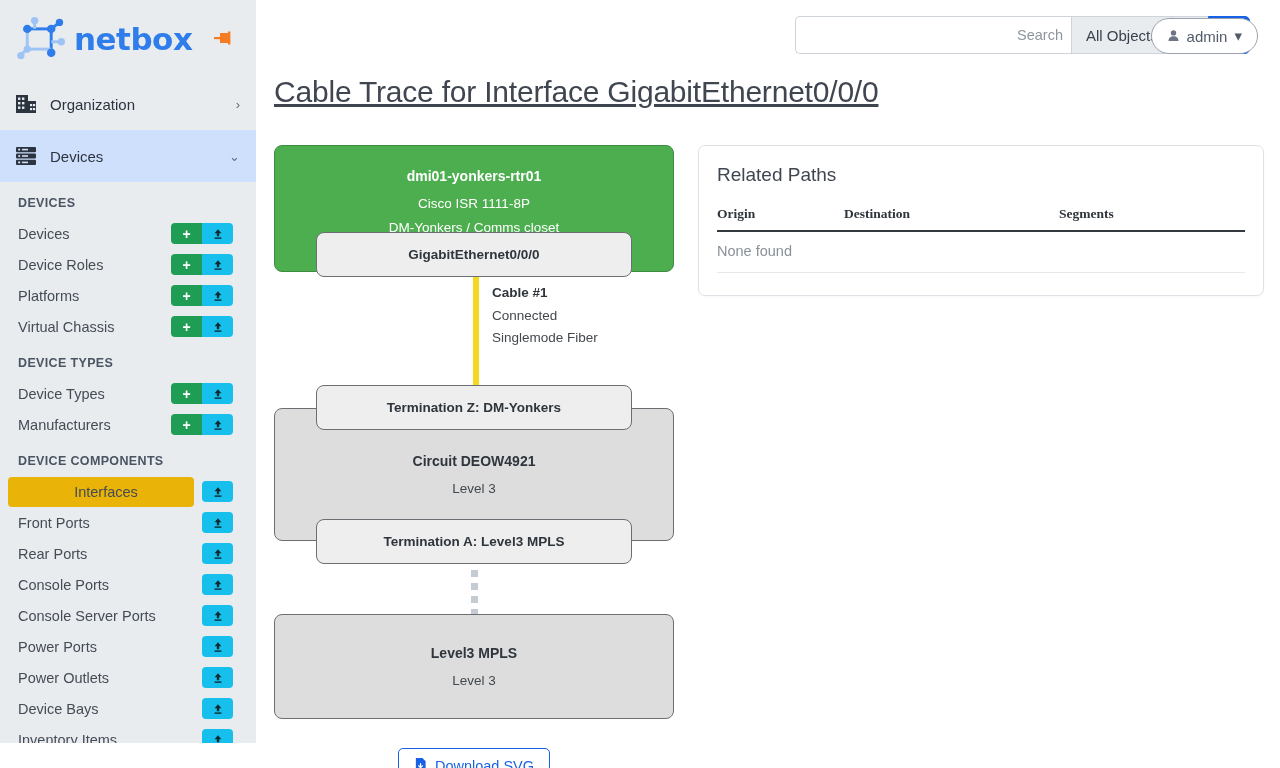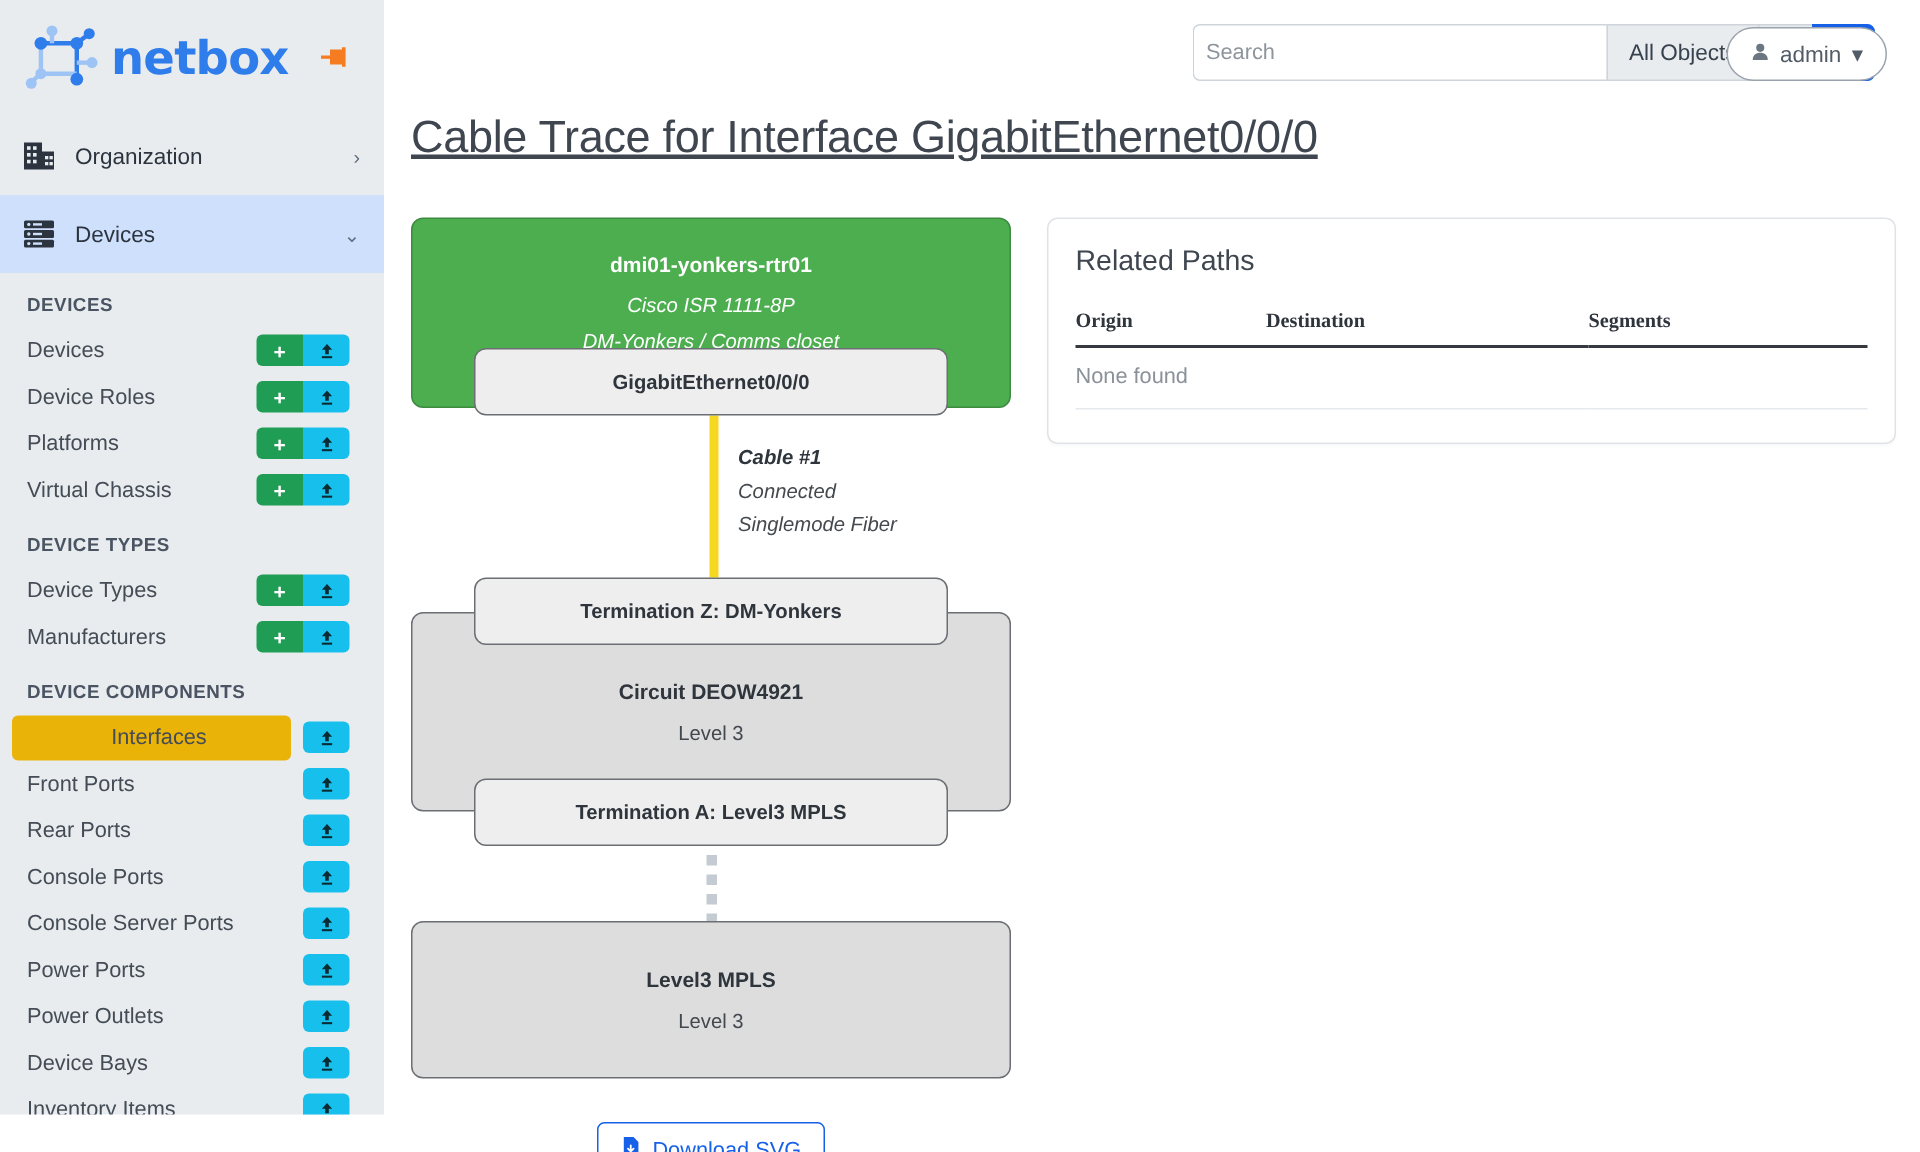--- a/index.html
+++ b/index.html
@@ -86,20 +86,21 @@
     height: 38px; margin: 0 auto;
     position: absolute; left: 539px; top: 16px;
   }
   .search-input {
     width: 276px; height: 38px;
     border: 1px solid #ced4da; border-right: none;
     border-radius: 5px 0 0 5px;
     padding: 0 8px; font-size: 14.5px;
     color: #37424e; outline: none; background: #fff;
     font-family: "Liberation Sans", sans-serif;
+    text-align: right;
   }
   .search-input::placeholder { color: #8e959d; }
   .scope-btn {
     display: flex; align-items: center; padding: 0 14px;
     background: #e9ecef; border: 1px solid #ced4da; border-right: none;
     font-size: 15px; color: #37424e; cursor: pointer;
   }
   .filter-btn {
     width: 36px; display: flex; align-items: center; justify-content: center;
     background: #e9ecef; border: 1px solid #ced4da; border-right: none; cursor: pointer;
@@ -128,37 +129,37 @@
   .trace { width: 400px; flex: 0 0 400px; position: relative; }
   .node {
     border-radius: 8px; border: 1px solid #5a5f63;
     text-align: center; position: relative;
   }
   .node-device {
     background: #4cae4f; border-color: #3d8b40;
     color: #ffffff; padding: 22px 10px 36px;
   }
   .node-device .n-title { font-size: 14px; font-weight: 700; margin-bottom: 12px; }
-  .node-device .n-sub { font-size: 13.5px; margin-bottom: 9px; font-style: italic; }
+  .node-device .n-sub { font-size: 13.5px; margin-bottom: 9px; }
   .node-device .n-sub:last-child { margin-bottom: 0; }
 
   .node-term {
     background: #eeeeee; border-color: #6b6f73;
     width: 316px; margin: 0 auto; padding: 14px 10px;
     font-size: 13.5px; font-weight: 700; color: #2f353c;
     position: relative; z-index: 3;
   }
   .node-iface { margin-top: -40px; }
 
   .cable-row { position: relative; height: 108px; }
   .cable-line {
     position: absolute; left: 199px; top: 0;
     width: 6px; height: 108px; background: #f4d821;
   }
-  .cable-info { position: absolute; left: 218px; top: 20px; text-align: left; font-style: italic; }
+  .cable-info { position: absolute; left: 218px; top: 8px; text-align: left; }
   .cable-info .c-title { font-size: 13.5px; font-weight: 700; color: #2f353c; margin-bottom: 8px; }
   .cable-info .c-line { font-size: 13.5px; color: #43494f; margin-bottom: 7px; }
 
   .circuit-wrap { position: relative; }
   .node-circuit {
     background: #dddddd; border-color: #6b6f73;
     padding: 44px 10px; margin-top: -22px; z-index: 1;
   }
   .node-circuit .cc-title { font-size: 14px; font-weight: 700; color: #2f353c; margin-bottom: 12px; }
   .node-circuit .cc-sub { font-size: 13.5px; color: #43494f; }

